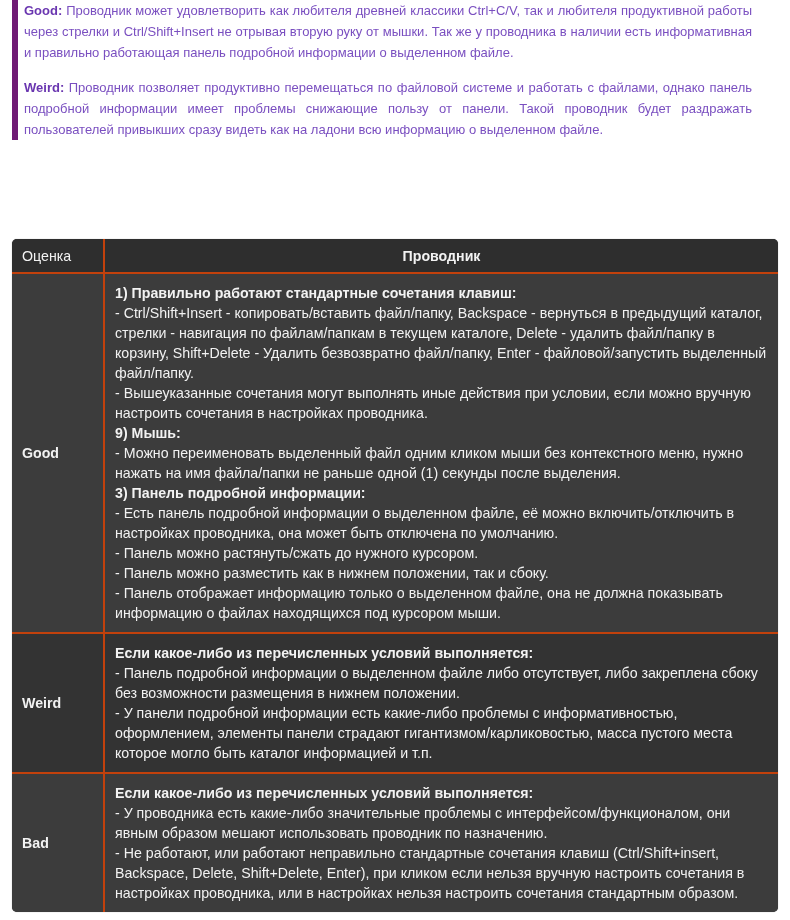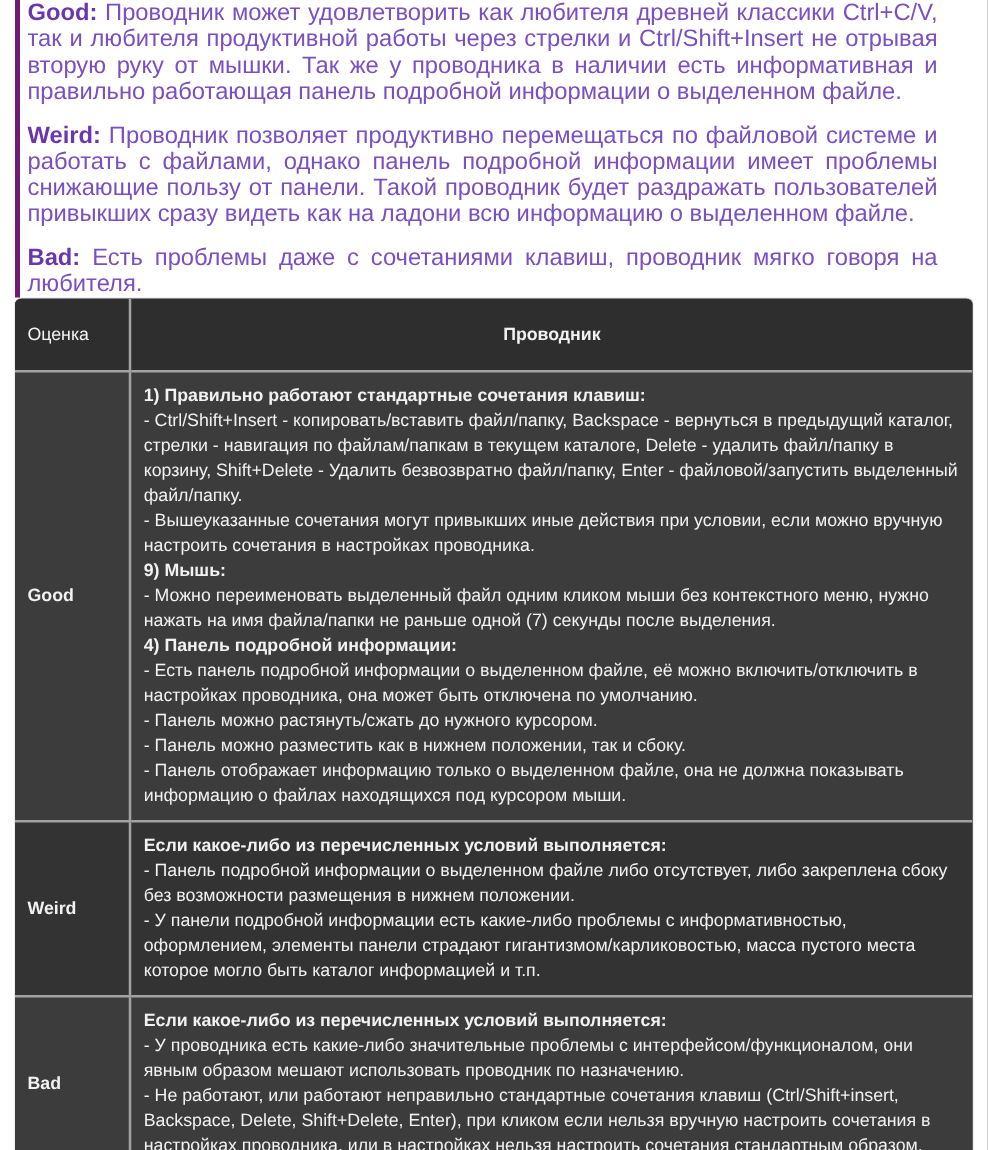--- a/index.html
+++ b/index.html
@@ -3,78 +3,77 @@
 <meta charset="utf-8">
 <style>
   html, body { margin: 0; padding: 0; background: #ffffff; }
   body {
     width: 790px; height: 920px; overflow: hidden;
     font-family: "Liberation Sans", sans-serif;
     position: relative;
   }
   .quote {
     position: absolute; left: 12px; top: 0; width: 728px;
-    border-left: 4px solid #701a75;
+    border-left: 6px solid #701a75;
     padding-left: 6px;
     color: #7a4fc0;
-    font-size: 19px;
+    font-size: 13px;
     line-height: 21px;
   }
   .quote p { margin: 0 0 14px 0; text-align: justify; }
   .quote p b { color: #6a36b0; font-weight: bold; }
   .quote p:last-child { margin-bottom: 0; }
   .tbl-wrap {
     position: absolute; left: 12px; top: 239px; width: 766px;
     border-radius: 5px; overflow: hidden;
     background: #3b3b3b;
     box-shadow: 0 0 1px #999;
   }
   table { border-collapse: collapse; width: 100%; color: #f2f2f2; font-size: 14.2px; }
-  th, td { border: 2px solid #a3a3a3; vertical-align: middle; }
+  th, td { border: 2px solid #c2410c; vertical-align: middle; }
   table tr:first-child th { border-top: none; }
   table tr > :first-child { border-left: none; }
   table tr > :last-child { border-right: none; }
   table tr:last-child td { border-bottom: none; }
-  th { background: #2e2e2e; height: 33px; text-align: left; font-weight: normal; padding: 12px 10px; }
+  th { background: #2e2e2e; height: 33px; text-align: left; font-weight: normal; padding: 0 10px; }
   th.c2 { text-align: center; font-weight: bold; }
   td.grade { width: 71px; padding: 17px 10px; font-weight: bold; }
   td.desc { padding: 9px 10px 9px 10px; line-height: 20px; }
   tr.good td { background: #3c3c3c; }
   tr.weird td { background: #333333; }
   tr.bad td { background: #3c3c3c; }
   .line { display: block; }
   .line.bold { font-weight: bold; }
 </style>
 </head>
 <body>
 
 <div class="quote">
   <p><b>Good:</b><span> Проводник может удовлетворить как любителя древней классики Ctrl+C/V, так и любителя продуктивной работы через стрелки и Ctrl/Shift+Insert не отрывая вторую руку от мышки. Так же у проводника в наличии есть информативная и правильно работающая панель подробной информации о выделенном файле.</span></p>
   <p><b>Weird:</b><span> Проводник позволяет продуктивно перемещаться по файловой системе и работать с файлами, однако панель подробной информации имеет проблемы снижающие пользу от панели. Такой проводник будет раздражать пользователей привыкших сразу видеть как на ладони всю информацию о выделенном файле.</span></p>
-  <p><b>Bad:</b><span> Есть проблемы даже с сочетаниями клавиш, проводник мягко говоря на любителя.</span></p>
 </div>
 
 <div class="tbl-wrap">
   <table>
     <thead>
       <tr>
         <th>Оценка</th>
         <th class="c2">Проводник</th>
       </tr>
     </thead>
     <tbody>
       <tr class="good">
         <td class="grade">Good</td>
         <td class="desc">
             <span class="line bold">1) Правильно работают стандартные сочетания клавиш:</span>
             <span class="line">- Ctrl/Shift+Insert - копировать/вставить файл/папку, Backspace - вернуться в предыдущий каталог, стрелки - навигация по файлам/папкам в текущем каталоге, Delete - удалить файл/папку в корзину, Shift+Delete - Удалить безвозвратно файл/папку, Enter - файловой/запустить выделенный файл/папку.</span>
-            <span class="line">- Вышеуказанные сочетания могут привыкших иные действия при условии, если можно вручную настроить сочетания в настройках проводника.</span>
+            <span class="line">- Вышеуказанные сочетания могут выполнять иные действия при условии, если можно вручную настроить сочетания в настройках проводника.</span>
             <span class="line bold">9) Мышь:</span>
-            <span class="line">- Можно переименовать выделенный файл одним кликом мыши без контекстного меню, нужно нажать на имя файла/папки не раньше одной (7) секунды после выделения.</span>
-            <span class="line bold">4) Панель подробной информации:</span>
+            <span class="line">- Можно переименовать выделенный файл одним кликом мыши без контекстного меню, нужно нажать на имя файла/папки не раньше одной (1) секунды после выделения.</span>
+            <span class="line bold">3) Панель подробной информации:</span>
             <span class="line">- Есть панель подробной информации о выделенном файле, её можно включить/отключить в настройках проводника, она может быть отключена по умолчанию.</span>
             <span class="line">- Панель можно растянуть/сжать до нужного курсором.</span>
             <span class="line">- Панель можно разместить как в нижнем положении, так и сбоку.</span>
             <span class="line">- Панель отображает информацию только о выделенном файле, она не должна показывать информацию о файлах находящихся под курсором мыши.</span>
           </td>
       </tr>
       <tr class="weird">
         <td class="grade">Weird</td>
         <td class="desc">
             <span class="line bold">Если какое-либо из перечисленных условий выполняется:</span>

